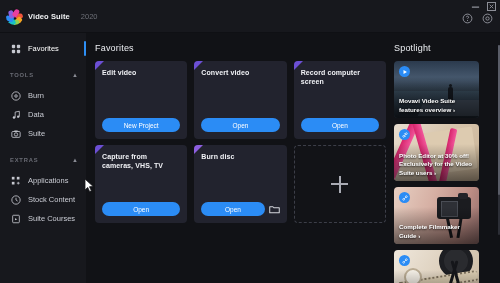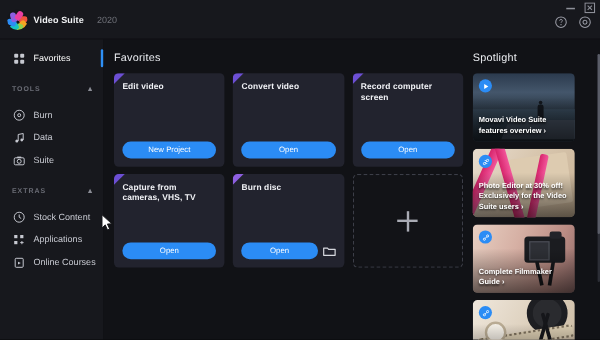--- a/index.html
+++ b/index.html
@@ -355,45 +355,45 @@
       </div>
 
       <div class="sec-head">
         <span class="sec-title">EXTRAS</span>
         <span class="chev">▲</span>
       </div>
 
       <div class="nav-item">
         <span class="nav-ico">
           <svg viewBox="0 0 12 12">
-              <circle cx="6" cy="6" r="5" fill="none" stroke="currentColor" stroke-width="1"></circle>
-              <path d="M6 3.3V6l2 1.3" fill="none" stroke="currentColor" stroke-width="1"></path>
-            </svg>
-        </span>
-        <span class="nav-label">Stock Content</span>
-      </div>
-      <div class="nav-item">
-        <span class="nav-ico">
-          <svg viewBox="0 0 12 12">
               <rect x="1" y="1" width="3.2" height="3.2" fill="currentColor"></rect>
               <rect x="7" y="1" width="3.2" height="3.2" fill="currentColor"></rect>
               <rect x="1" y="7" width="3.2" height="3.2" fill="currentColor"></rect>
               <path d="M7 8.6h3.4M8.7 7v3.2" stroke="currentColor" stroke-width="1"></path>
             </svg>
         </span>
         <span class="nav-label">Applications</span>
       </div>
       <div class="nav-item">
         <span class="nav-ico">
           <svg viewBox="0 0 12 12">
+              <circle cx="6" cy="6" r="5" fill="none" stroke="currentColor" stroke-width="1"></circle>
+              <path d="M6 3.3V6l2 1.3" fill="none" stroke="currentColor" stroke-width="1"></path>
+            </svg>
+        </span>
+        <span class="nav-label">Stock Content</span>
+      </div>
+      <div class="nav-item">
+        <span class="nav-ico">
+          <svg viewBox="0 0 12 12">
               <rect x="2" y="1.5" width="8" height="9" rx="1" fill="none" stroke="currentColor" stroke-width="1"></rect>
               <path d="M4.8 5 L7.6 6.3 L4.8 7.6Z" fill="currentColor"></path>
             </svg>
         </span>
-        <span class="nav-label">Online Courses</span>
+        <span class="nav-label">Suite Courses</span>
       </div>
     </div>
 
     <div class="main">
 
       <div class="fav-col">
         <div class="section-title">Favorites</div>
         <div class="grid">
 
           <div class="card">

